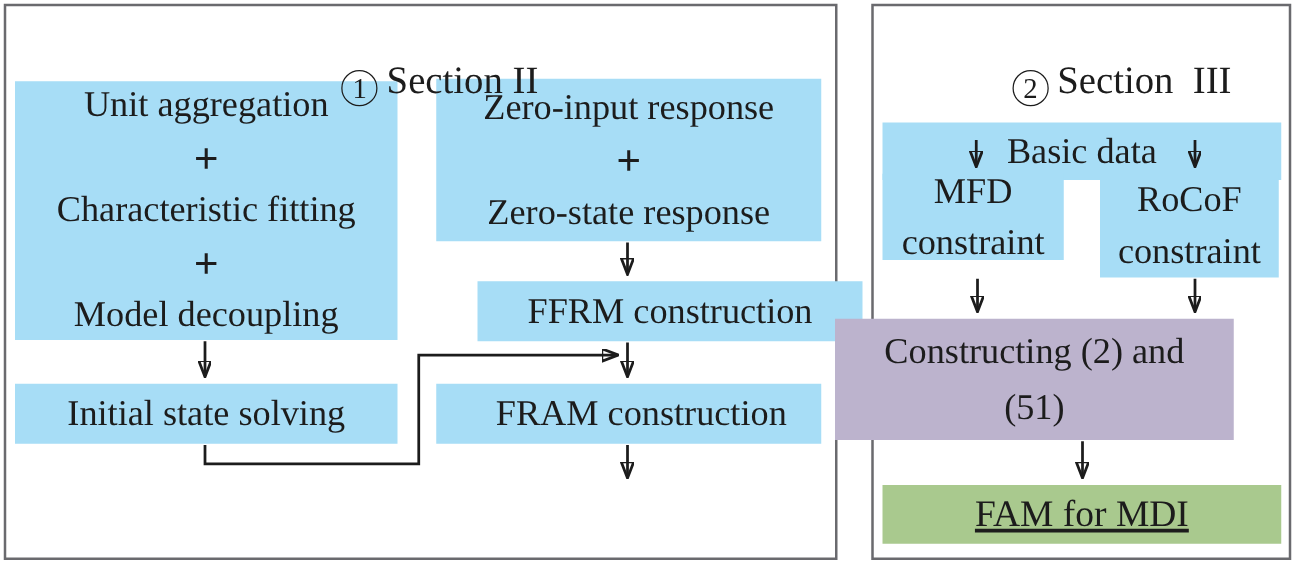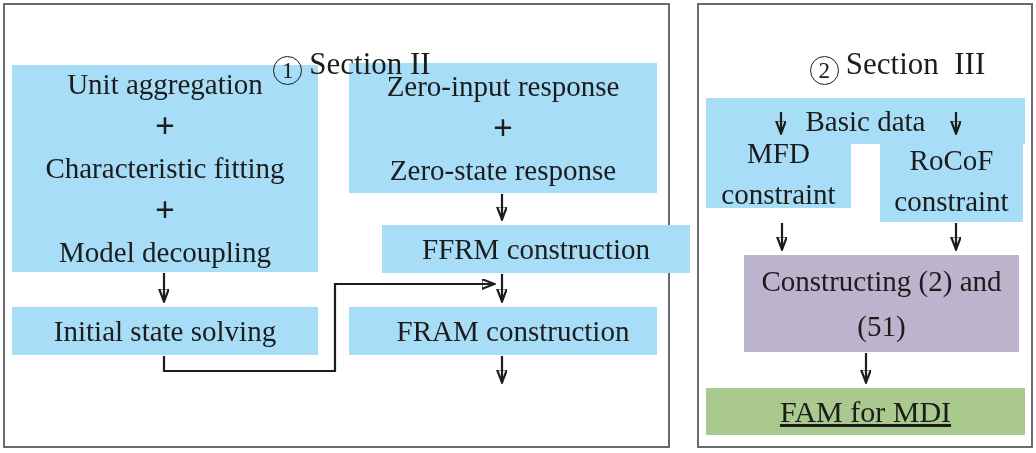--- a/index.html
+++ b/index.html
@@ -51,21 +51,21 @@
   }
   #box-aggregation{left:12px;top:65px;width:306px;height:207px;}
   #box-zero-response{left:349px;top:63px;width:308px;height:130px;}
   #box-ffrm{left:349px;top:225px;width:308px;height:48px;margin-left:33px;}
   #box-initial-state{left:12px;top:307px;width:306px;height:48px;}
   #box-fram{left:349px;top:307px;width:308px;height:48px;padding-left:20px;}
   #box-analytical{left:12px;top:388px;width:644px;height:50px;font-size:30px;}
   #box-basic-data{left:706px;top:65px;width:319px;height:46px;margin-top:33px;}
   #box-mfd-constraint{left:706px;top:139px;width:145px;height:69px;}
   #box-rocof-constraint{left:880px;top:139px;width:143px;height:83px;}
-  #box-constructing{left:744px;top:255px;width:275px;height:97px;line-height:45px;}
+  #box-constructing{left:668px;top:255px;width:319px;height:97px;line-height:45px;}
   #box-fam{left:706px;top:388px;width:319px;height:47px;font-size:30px;text-decoration:underline;}
   #arrow-layer{
     position:absolute;left:0;top:0;width:1036px;height:453px;
     z-index:3;pointer-events:none;
   }
   #arrow-layer path{stroke:var(--ink);stroke-width:2.2;fill:none;}
 </style>
 </head>
 <body>
 

